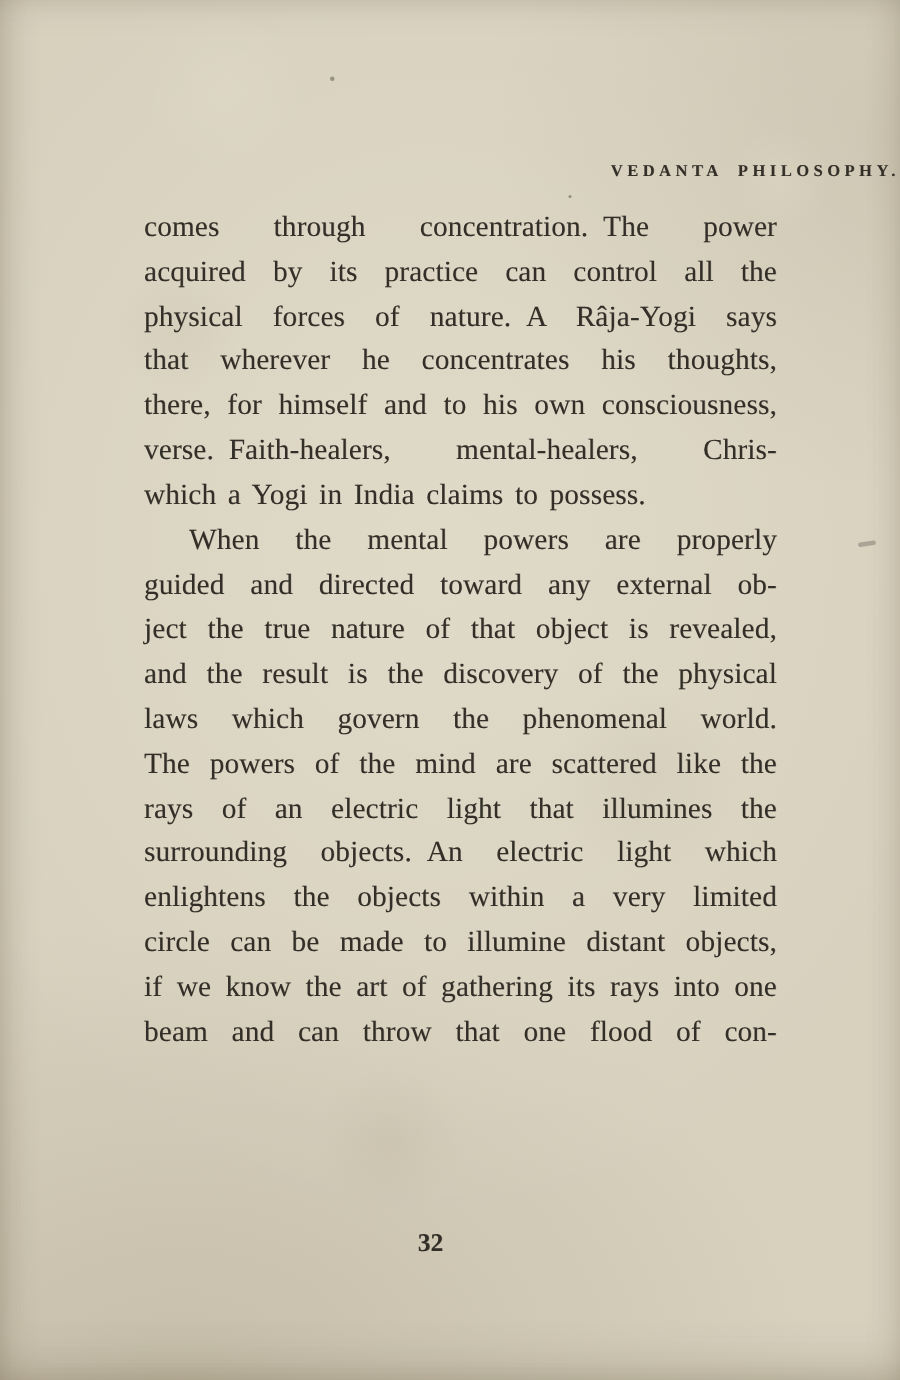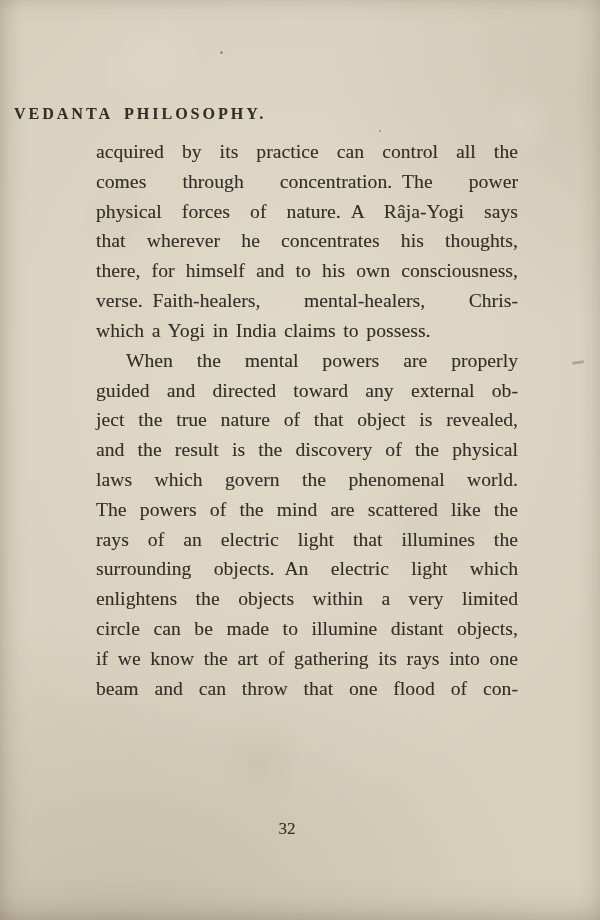--- a/index.html
+++ b/index.html
@@ -36,22 +36,22 @@
       radial-gradient(circle 50px at 520px 120px, rgba(255,250,235,0.10), rgba(255,250,235,0) 70%),
       radial-gradient(circle 80px at 150px 60px,  rgba(255,250,235,0.08), rgba(255,250,235,0) 70%);
     pointer-events: none;
   }
   .running-header {
     position: absolute;
     top: 106px;
     left: 0;
     right: 0;
     padding-left: 14px;       
-    text-align: left;
-    font-size: 16px;
+    text-align: right;
+    font-size: 11px;
     line-height: 16px;
     letter-spacing: 3px;
     word-spacing: 5px;
     font-weight: bold;
     color: var(--ink, #332f28);
     text-shadow: 0.3px 0.3px 0 rgba(51,47,40,0.30);
   }
   .text-block {
     position: absolute;
     top: 137px;
@@ -79,21 +79,21 @@
     padding-left: 30px;
   }
   .page-number {
     position: absolute;
     top: 820px;
     left: 0;
     right: 26px;
     text-align: center;
     font-size: 17px;
     line-height: 17px;
-    font-weight: normal;
+    font-weight: bold;
     color: var(--ink, #332f28);
     text-shadow: 0.3px 0.3px 0 rgba(51,47,40,0.30);
   }
   .speck {
     position: absolute;
     border-radius: 50%;
     pointer-events: none;
   }
   .speck.s1 { left: 220px; top: 51px;  width: 3px;  height: 3px; background: #6b655a; opacity: 0.6; }
   .speck.s2 { left: 379px; top: 130px; width: 2px;  height: 2px; background: #5a544a; opacity: 0.55; }
@@ -103,22 +103,22 @@
 </style>
 </head>
 <body>
 
 <div class="page">
   <div class="grain"></div>
 
   <div class="running-header">VEDANTA PHILOSOPHY.</div>
 
   <div class="text-block">
+      <div class="line">comes through concentration. The power</div>
       <div class="line">acquired by its practice can control all the</div>
-      <div class="line">comes through concentration. The power</div>
       <div class="line">physical forces of nature. A Râja-Yogi says</div>
       <div class="line">that wherever he concentrates his thoughts,</div>
       <div class="line">there, for himself and to his own consciousness,</div>
       <div class="line">verse. Faith-healers, mental-healers, Chris-</div>
       <div class="line no-just">which a Yogi in India claims to possess.</div>
       <div class="line indent">When the mental powers are properly</div>
       <div class="line">guided and directed toward any external ob-</div>
       <div class="line">ject the true nature of that object is revealed,</div>
       <div class="line">and the result is the discovery of the physical</div>
       <div class="line">laws which govern the phenomenal world.</div>

